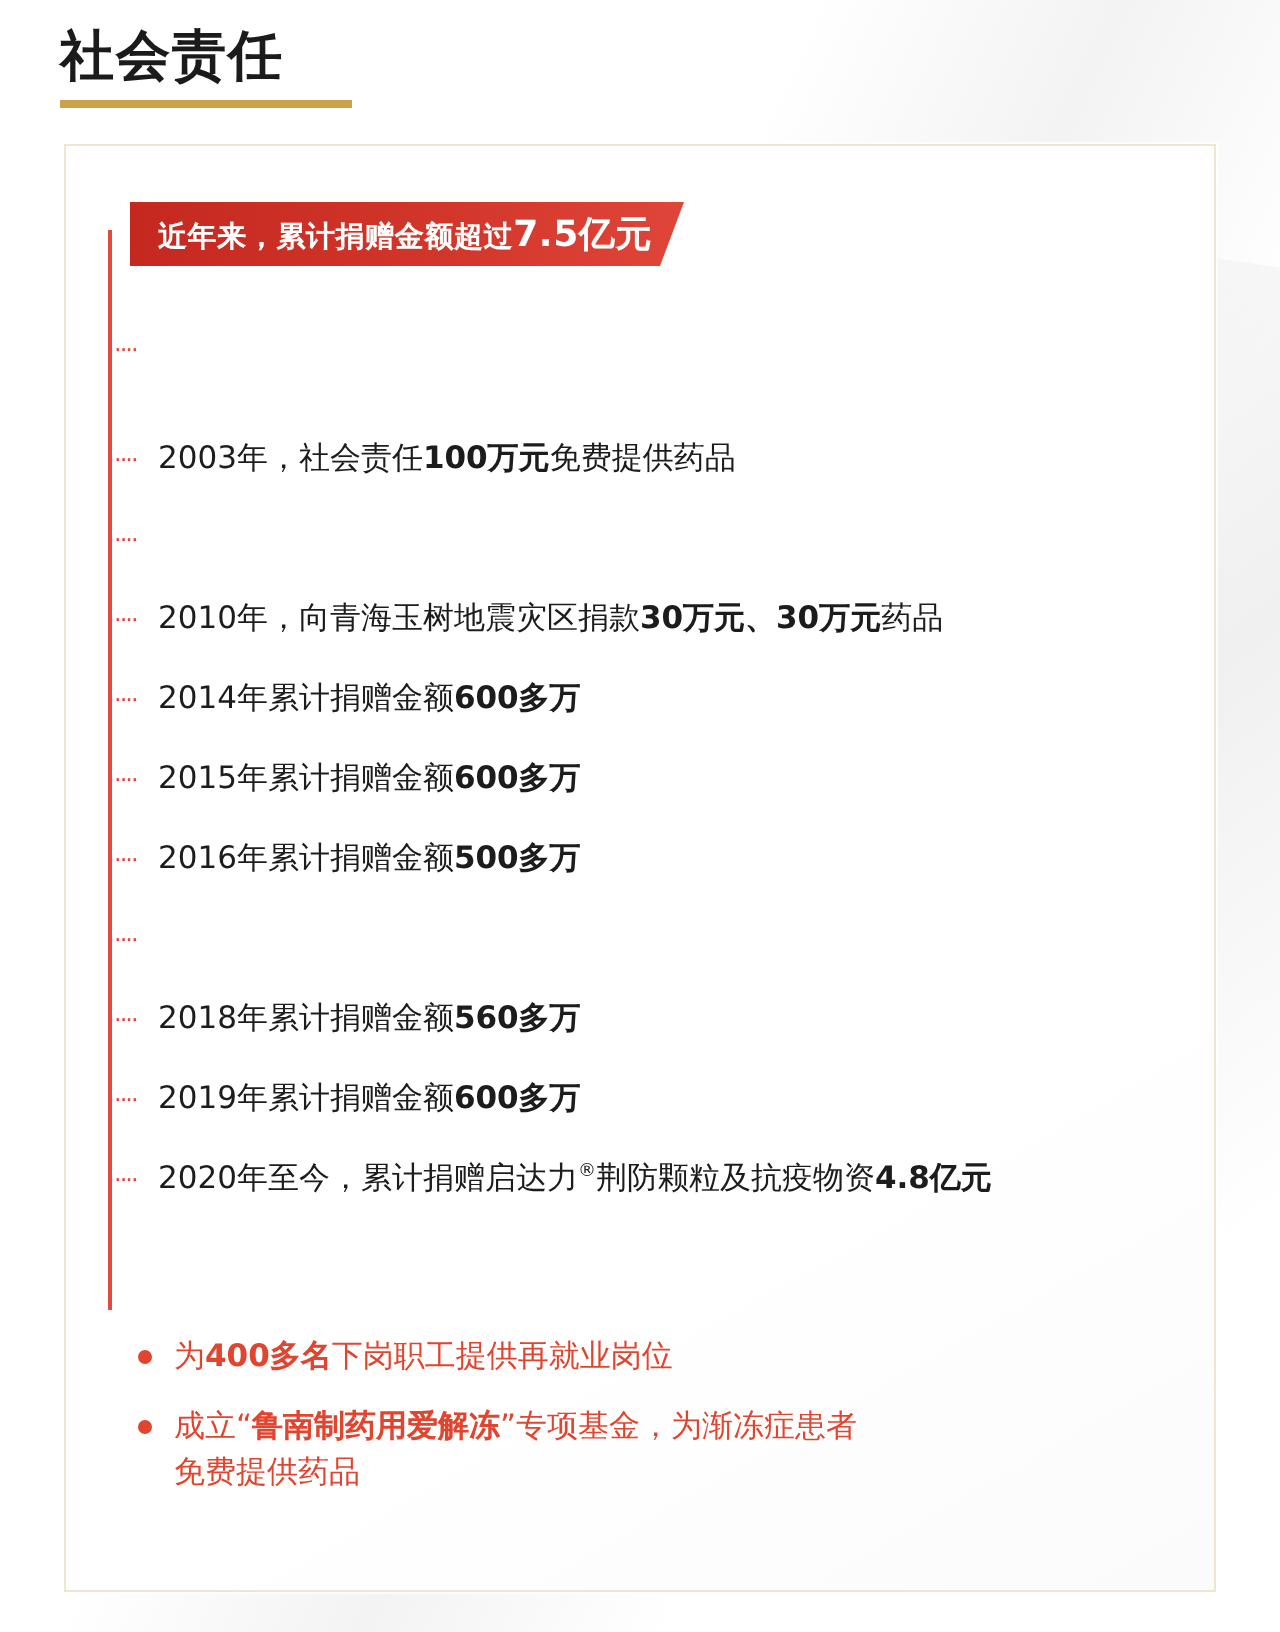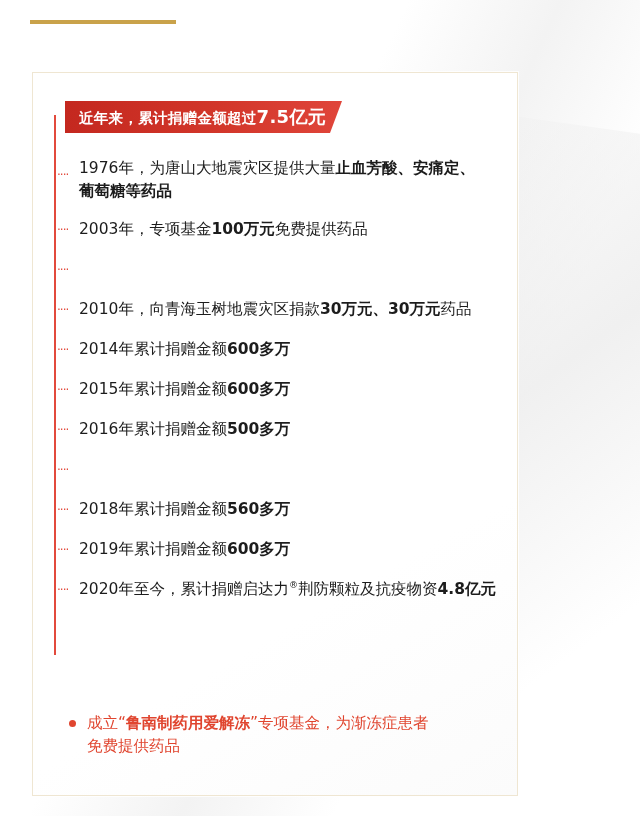--- a/index.html
+++ b/index.html
@@ -64,21 +64,21 @@
     width: 146px;
     height: 4px;
     background: #c9a24a;
   }
 
   
   .card {
     position: absolute;
     left: 32px;
     top: 72px;
-    width: 486px;
+    width: 576px;
     height: 724px;
     background: #fde047;
     border: 1px solid #efe6d2;
     box-shadow: 0 0 0 1px rgba(255,255,255,0.8);
   }
   .card-inner {
     position: absolute;
     left: 0; top: 0; right: 0; bottom: 0;
     background: linear-gradient(150deg,#ffffff 0%,#ffffff 70%,#fbfbfb 100%);
   }
@@ -160,21 +160,21 @@
     padding-right: 18px;
   }
   .bl-item {
     position: relative;
     padding-left: 20px;
     margin-bottom: 13px;
     font-size: 15.5px;
     line-height: 1.45;
     color: #e0452f;
   }
-  .bl-item:last-child { margin-bottom: 4px; }
+  .bl-item:last-child { margin-bottom: 14px; }
   .bl-item::before {
     content: "";
     position: absolute;
     left: 2px;
     top: 8px;
     width: 7px;
     height: 7px;
     border-radius: 50%;
     background: #e0452f;
   }
@@ -183,48 +183,45 @@
 </style>
 </head>
 <body>
 
 <div class="bg-sheen"></div>
 <div class="bg-sheen2"></div>
 
 <div class="page">
 
   <div class="header">
+    <div class="header-title">社会责任</div>
     <div class="header-underline"></div>
   </div>
 
   <div class="card">
     <div class="card-inner"></div>
 
     <div class="spine"></div>
 
     <div class="banner">
       <div class="banner-text">
         <span>近年来，累计捐赠金额超过</span><span class="big">7.5亿元</span>
       </div>
     </div>
 
     <div class="timeline">
 
       <div class="tl-item two-line">
         <span class="dashes">····</span>
-        <div class="tl-text">
-          <span>1976年，为唐山大地震灾区提供大量</span><b>止血芳酸、安痛定、</b><br>
-          <b>葡萄糖等药品</b>
-        </div>
-      </div>
-
-      <div class="tl-item">
-        <span class="dashes">····</span>
-        <div class="tl-text">
-          <span>2003年，专项基金</span><b>100万元</b><span>免费提供药品</span>
+      </div>
+
+      <div class="tl-item">
+        <span class="dashes">····</span>
+        <div class="tl-text">
+          <span>2003年，社会责任</span><b>100万元</b><span>免费提供药品</span>
         </div>
       </div>
 
       <div class="tl-item">
         <span class="dashes">····</span>
       </div>
 
       <div class="tl-item">
         <span class="dashes">····</span>
         <div class="tl-text">
@@ -275,20 +272,23 @@
         <span class="dashes">····</span>
         <div class="tl-text">
           <span>2020年至今，累计捐赠启达力</span><sup>®</sup><span>荆防颗粒及抗疫物资</span><b>4.8亿元</b>
         </div>
       </div>
 
     </div>
 
     <div class="bullets">
 
+      <div class="bl-item">
+        <span>为</span><b>400多名</b><span>下岗职工提供再就业岗位</span>
+      </div>
 
 
       <div class="bl-item">
         <span>成立“</span><b>鲁南制药用爱解冻</b><span>”专项基金，为渐冻症患者</span><br>
         <span>免费提供药品</span>
       </div>
 
     </div>
 
   </div>

